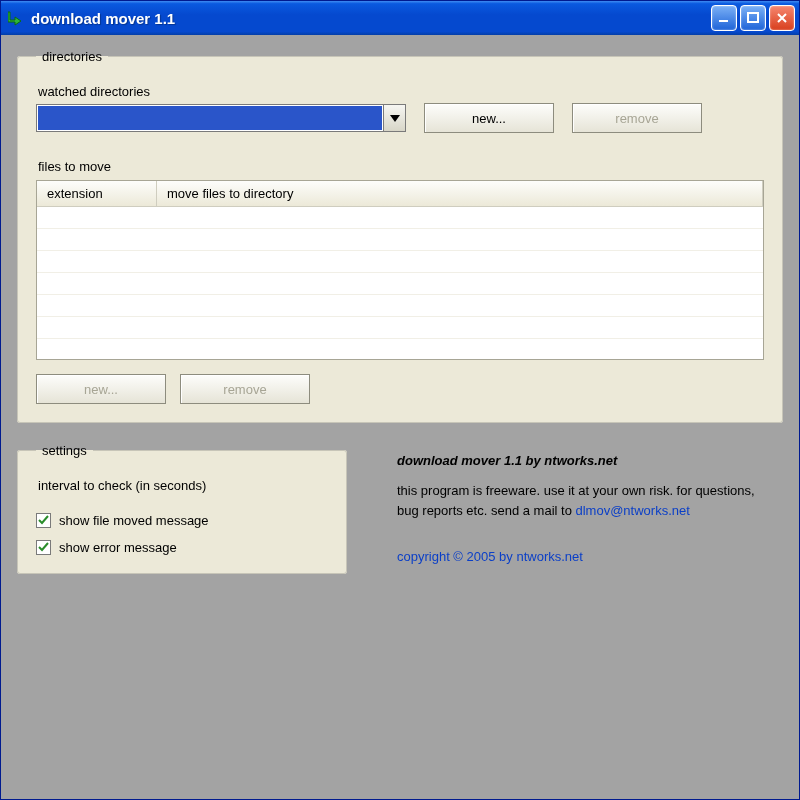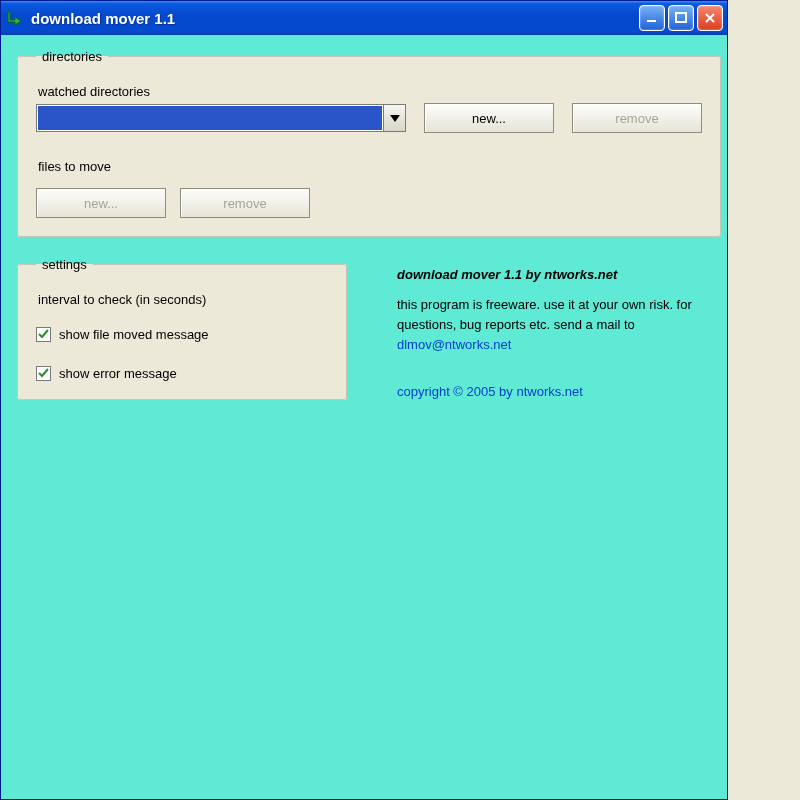--- a/index.html
+++ b/index.html
@@ -6,23 +6,23 @@
   body {
     margin: 0;
     font-family: Tahoma, Arial, sans-serif;
     font-size: 13px;
     background: #ece9d8;
     width: 800px;
     height: 800px;
     overflow: hidden;
   }
   .window {
-    width: 728px;
+    width: 800px;
     height: 800px;
-    background: #5eead4;
+    background: #a3a3a3;
     border: 1px solid #001a8f;
   }
   .titlebar {
     height: 34px;
     background: linear-gradient(to bottom, #3f8cf3 0%, #0a5ae0 8%, #0549cf 40%, #0549cf 90%, #033ea8 100%);
     display: flex;
     align-items: center;
     padding: 0 4px 0 6px;
     color: #fff;
   }
@@ -191,21 +191,21 @@
     width:0;height:0;border-left:4px solid transparent;border-right:4px solid transparent;border-bottom:5px solid #000;
   }
   .arrow-down-s {
     width:0;height:0;border-left:4px solid transparent;border-right:4px solid transparent;border-top:5px solid #000;
   }
 
   .check-row {
     display: flex;
     align-items: center;
     gap: 8px;
-    margin-top: 24px;
+    margin-top: 12px;
   }
   .checkbox {
     width: 15px; height: 15px;
     border: 1px solid #7a7a7a;
     background: #fff;
     display:flex; align-items:center; justify-content:center;
     cursor: pointer;
   }
   .checkbox svg { display:block; }
 
@@ -261,20 +261,35 @@
           <div class="sel"></div>
           <div class="drop">
             <span class="arrow-down"></span>
           </div>
         </div>
         <button class="btn">new...</button>
         <button class="btn" disabled="">remove</button>
       </div>
 
       <span class="label" style="margin-top:26px;">files to move</span>
+      <div class="table-wrap">
+        <div class="thead">
+          <div class="th ext">extension</div>
+          <div class="th dir">move files to directory</div>
+        </div>
+        <div class="tbody">
+          <div class="trline"></div>
+          <div class="trline"></div>
+          <div class="trline"></div>
+          <div class="trline"></div>
+          <div class="trline"></div>
+          <div class="trline"></div>
+          <div class="trline"></div>
+        </div>
+      </div>
 
       <div class="files-buttons">
         <button class="btn" disabled="">new...</button>
         <button class="btn" disabled="">remove</button>
         <div class="spacer"></div>
       </div>
     </fieldset>
 
     <div class="bottom">
       <fieldset class="groupbox settings">

